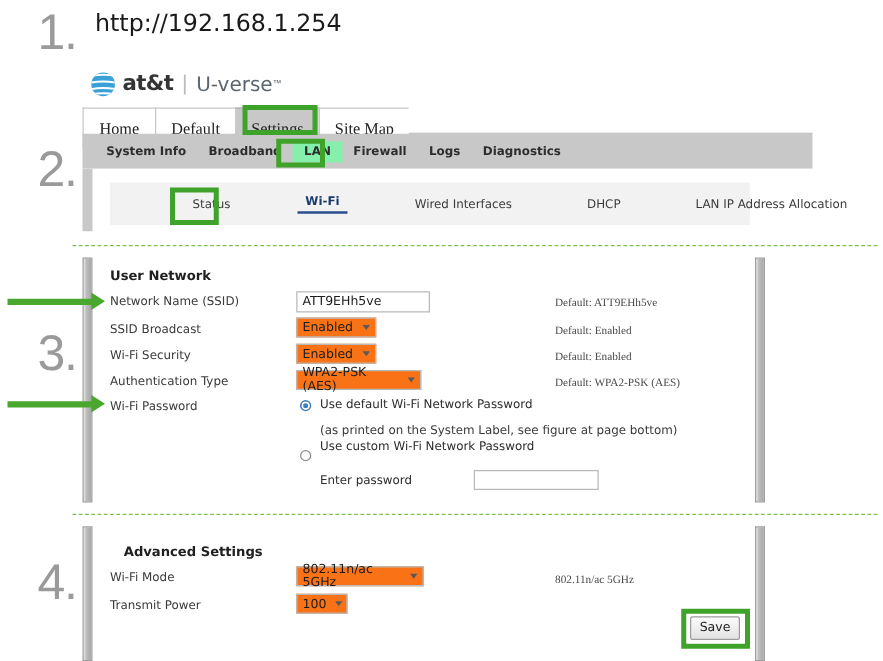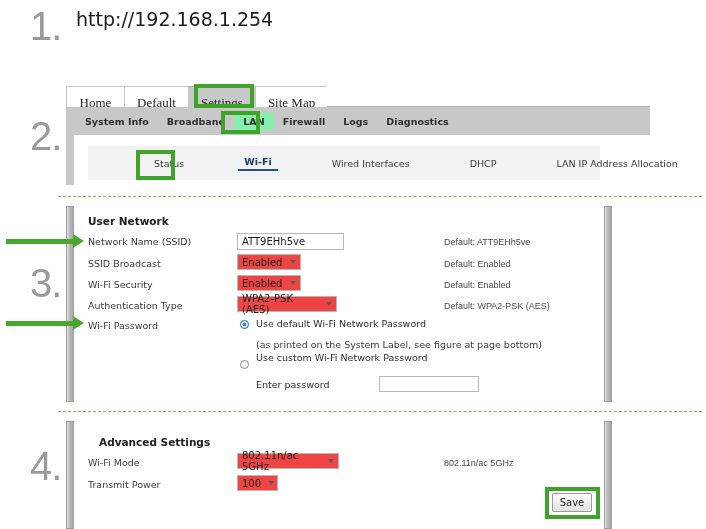--- a/index.html
+++ b/index.html
@@ -159,21 +159,21 @@
     font-size: 10.5px; font-weight: bold; color: #202020;
   }
   .flabel {
     position: absolute;
     font-family: "DejaVu Sans", sans-serif;
     font-size: 9.5px; color: #3a3a3a;
     white-space: nowrap;
   }
   .fdefault {
     position: absolute;
-    font-family: Liberation Sans, sans-serif;
+    font-family: Liberation Serif, serif;
     font-size: 9px; color: #4a4a4a;
     white-space: nowrap;
   }
   .ftext {
     position: absolute;
     font-family: "DejaVu Sans", sans-serif;
     font-size: 9.5px; color: #2c2c2c;
     white-space: nowrap;
   }
 
@@ -181,21 +181,21 @@
     position: absolute;
     background: #fff;
     border: 1px solid #b9b9b9;
     font-family: "DejaVu Sans", sans-serif;
     font-size: 10px; color: #1c1c1c;
     padding: 0 4px;
     display: flex; align-items: center;
   }
   .selbox {
     position: absolute;
-    background: #ef4444;
+    background: #f97316;
     border: 1px solid #b9b9b9;
     font-family: "DejaVu Sans", sans-serif;
     font-size: 10px; color: #1c1c1c;
     padding: 0 4px;
     display: flex; align-items: center; justify-content: space-between;
   }
   .caret {
     width: 0; height: 0; margin-left: 7px;
     border-left: 3.5px solid transparent;
     border-right: 3.5px solid transparent;
@@ -221,20 +221,40 @@
 </style>
 </head>
 <body>
 
 <div id="root">
 
   <div class="step-num" style="left:30px; top:6px;">1.</div>
 
   <div class="url-text">http://192.168.1.254</div>
 
+  <div class="logo-wrap">
+    <svg class="globe" viewBox="0 0 40 40">
+      <defs>
+        <clipPath id="gclip">
+            <circle cx="20" cy="20" r="18"></circle>
+          </clipPath>
+      </defs>
+      <circle cx="20" cy="20" r="18" fill="#3aa1d8"></circle>
+      <g clip-path="url(#gclip)" fill="none" stroke="#ffffff" stroke-width="3">
+        <path d="M -6 9 Q 20 2 46 9"></path>
+        <path d="M -6 19 Q 20 12 46 19"></path>
+        <path d="M -6 29 Q 20 22 46 29"></path>
+        <path d="M -6 37 Q 20 30 46 37"></path>
+      </g>
+    </svg>
+    <span class="logo-att">at&amp;t</span>
+    <span class="logo-div">|</span>
+    <span class="logo-uv">U-verse</span>
+    <span class="logo-tm">™</span>
+  </div>
 
   <div class="tabstrip">
     <div class="tab">Home</div>
     <div class="tab">Default</div>
     <div class="tab active">Settings</div>
     <div class="tab">Site Map</div>
     <div class="tabstrip-fill"></div>
   </div>
 
   <div class="step-num" style="left:30px; top:116px;">2.</div>

